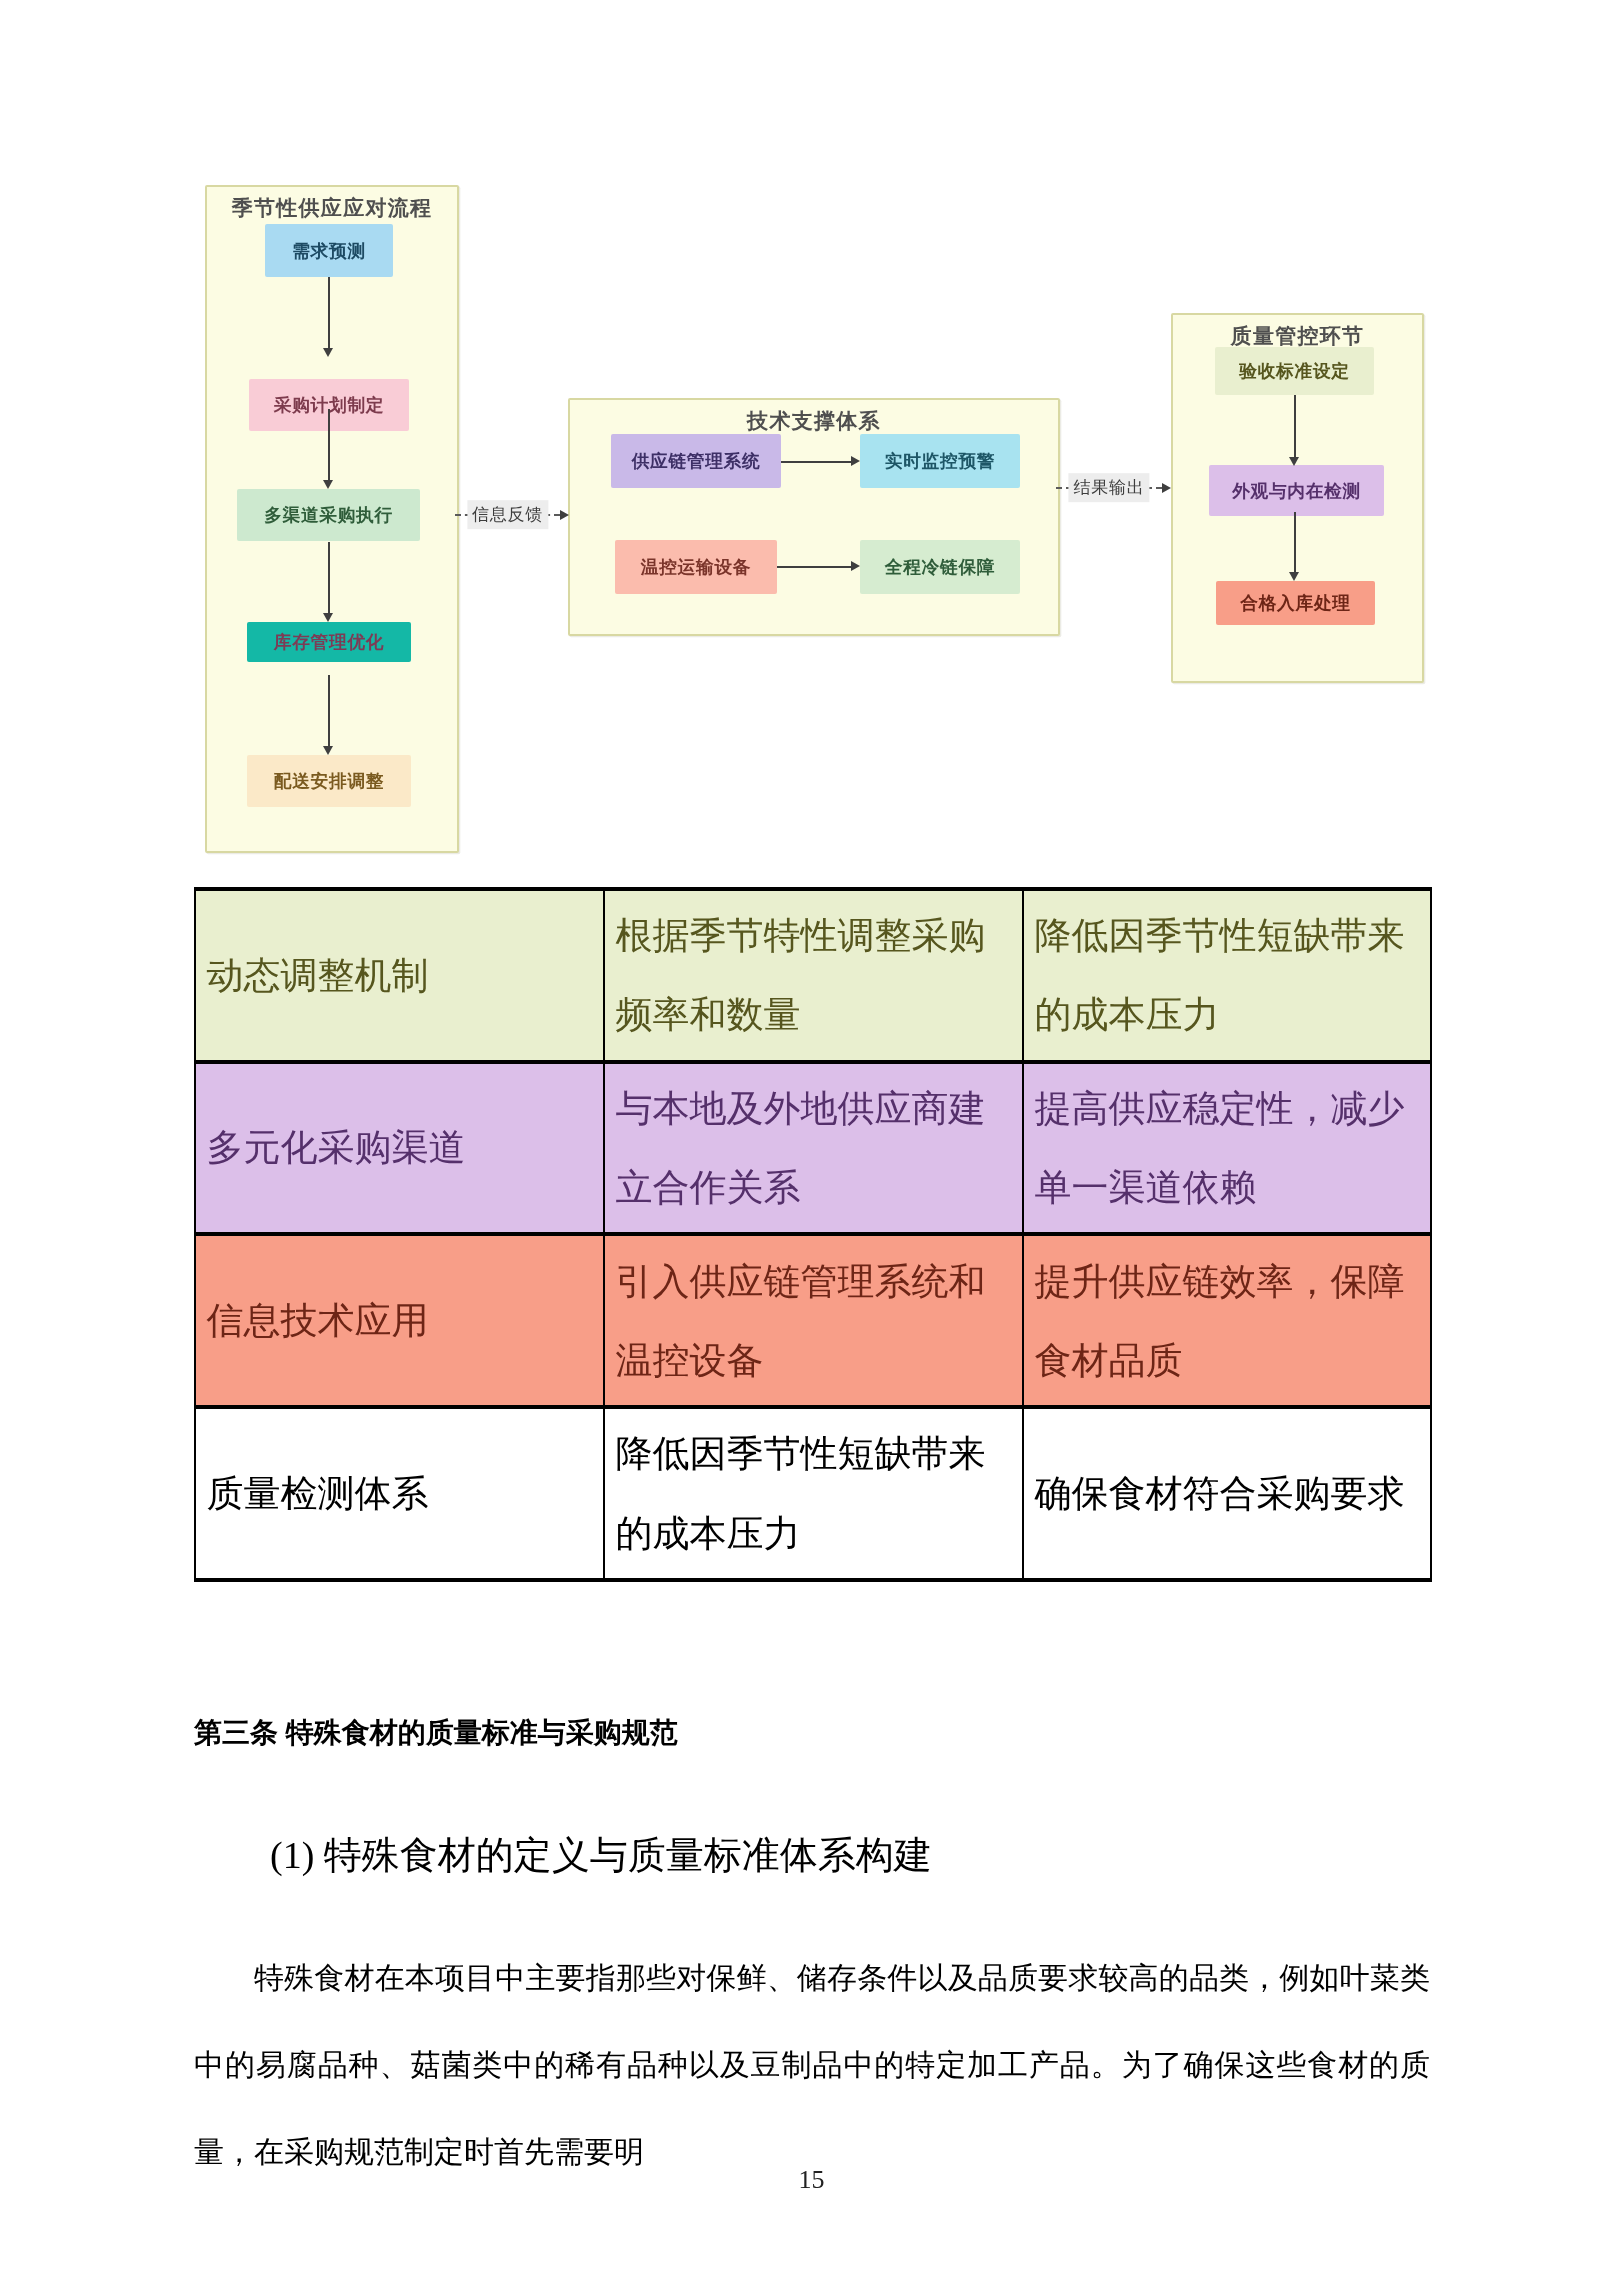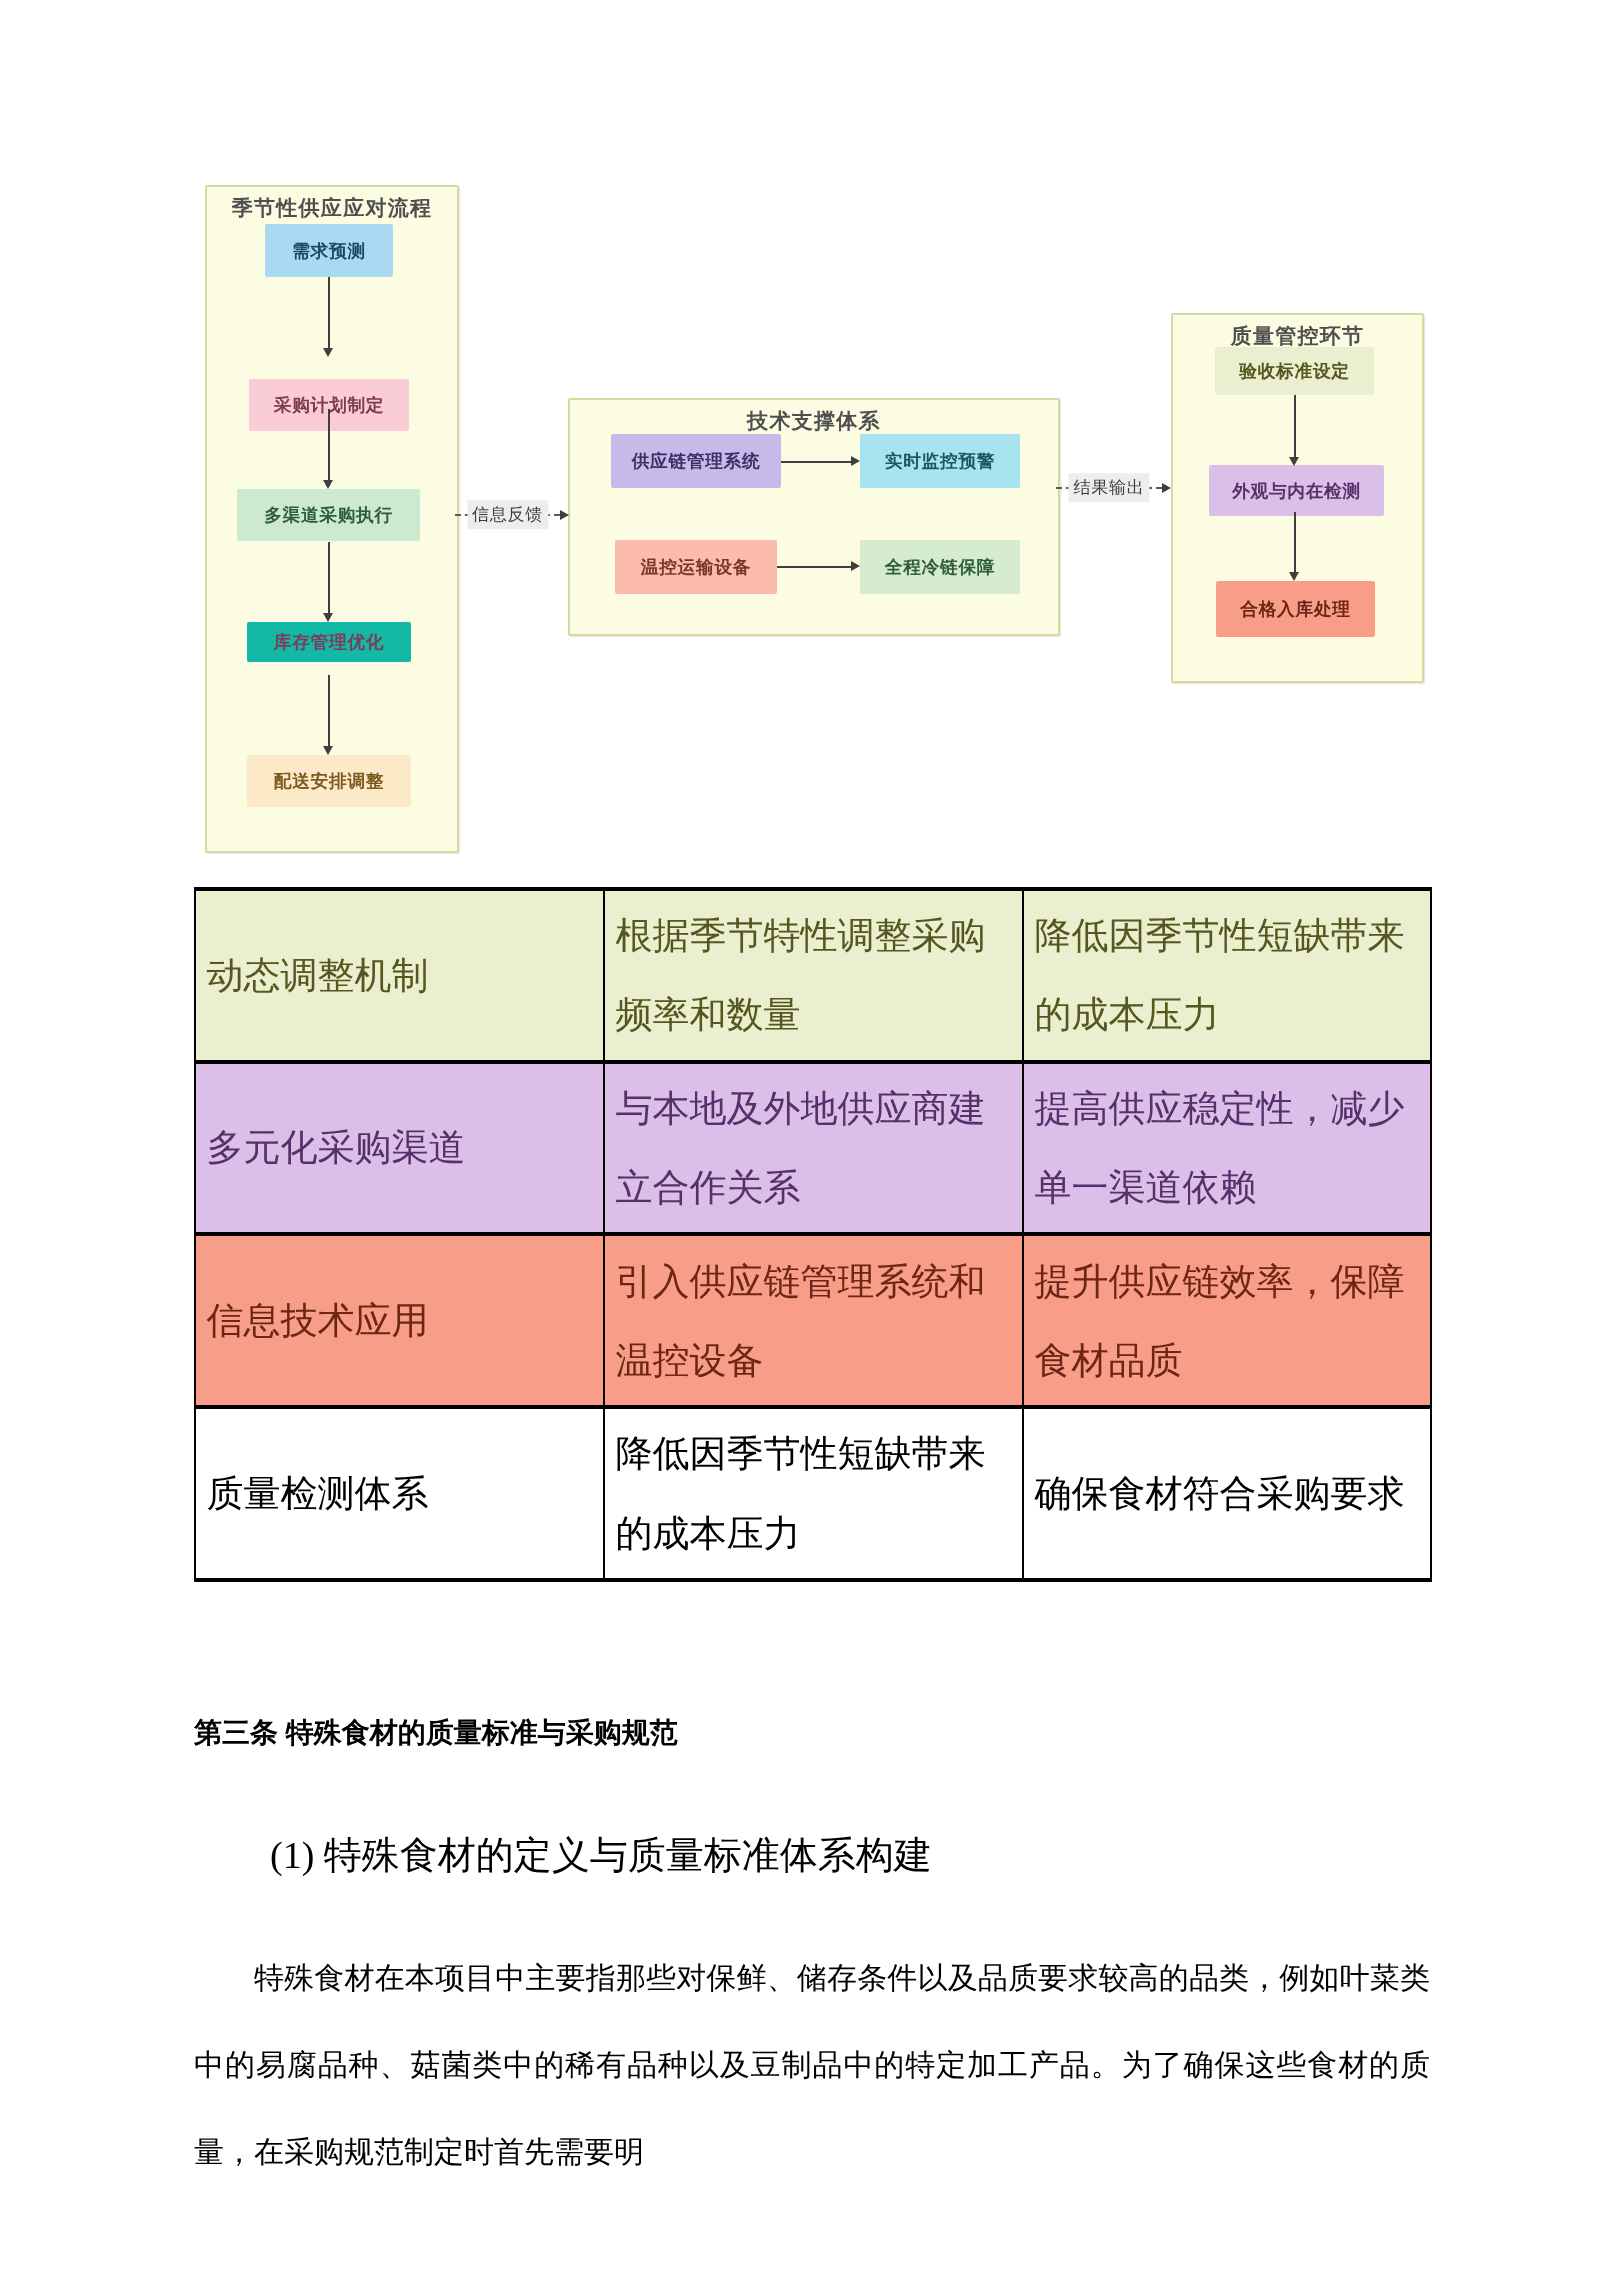--- a/index.html
+++ b/index.html
@@ -43,21 +43,21 @@
   .b2{left:249px;top:357px;width:160px;height:52px;background:#f9ccd6;color:#7d3b4d;margin-top:22px;}
   .b3{left:237px;top:489px;width:183px;height:52px;background:#cde9cf;color:#2f5d3a;}
   .b4{left:247px;top:622px;width:164px;height:40px;background:#14b8a6;color:#7d3b55;}
   .b5{left:247px;top:755px;width:164px;height:52px;background:#fbe9c8;color:#7a5a1f;}
   .m1{left:611px;top:434px;width:170px;height:54px;background:#c9b9e8;color:#3d2f66;}
   .m2{left:860px;top:434px;width:160px;height:54px;background:#a8e3f0;color:#1d5666;}
   .m3{left:615px;top:540px;width:162px;height:54px;background:#fbbcad;color:#7a342a;}
   .m4{left:860px;top:540px;width:160px;height:54px;background:#d6ecd0;color:#2f5d3a;}
   .r1{left:1215px;top:347px;width:159px;height:48px;background:#e9efcf;color:#56561e;}
   .r2{left:1209px;top:465px;width:175px;height:51px;background:#dcbfe9;color:#55306b;}
-  .r3{left:1216px;top:581px;width:159px;height:56px;background:#f89e88;color:#6d2516;}
+  .r3{left:1216px;top:581px;width:159px;height:44px;background:#f89e88;color:#6d2516;}
 
   
   .va{position:absolute;width:2px;background:#3f3f3f;}
   .va::after{
     content:"";position:absolute;left:-4.6px;bottom:-9.2px;
     border-left:5.2px solid transparent;border-right:5.2px solid transparent;
     border-top:9.2px solid #3f3f3f;
   }
   .va1{left:328px;top:277px;height:71px;}
   .va2{left:328px;top:409px;height:71px;}
@@ -219,15 +219,16 @@
       <td>降低因季节性短缺带来的成本压力</td>
       <td>确保食材符合采购要求</td>
     </tr>
   </tbody>
     </table>
 
   <div class="sec-heading">第三条 特殊食材的质量标准与采购规范</div>
   <div class="sec-sub">(1) 特殊食材的定义与质量标准体系构建</div>
   <div class="sec-para">特殊食材在本项目中主要指那些对保鲜、储存条件以及品质要求较高的品类，例如叶菜类中的易腐品种、菇菌类中的稀有品种以及豆制品中的特定加工产品。为了确保这些食材的质量，在采购规范制定时首先需要明</div>
 
+  <div class="page-number">15</div>
 
 </div>
 
 
 </body></html>

